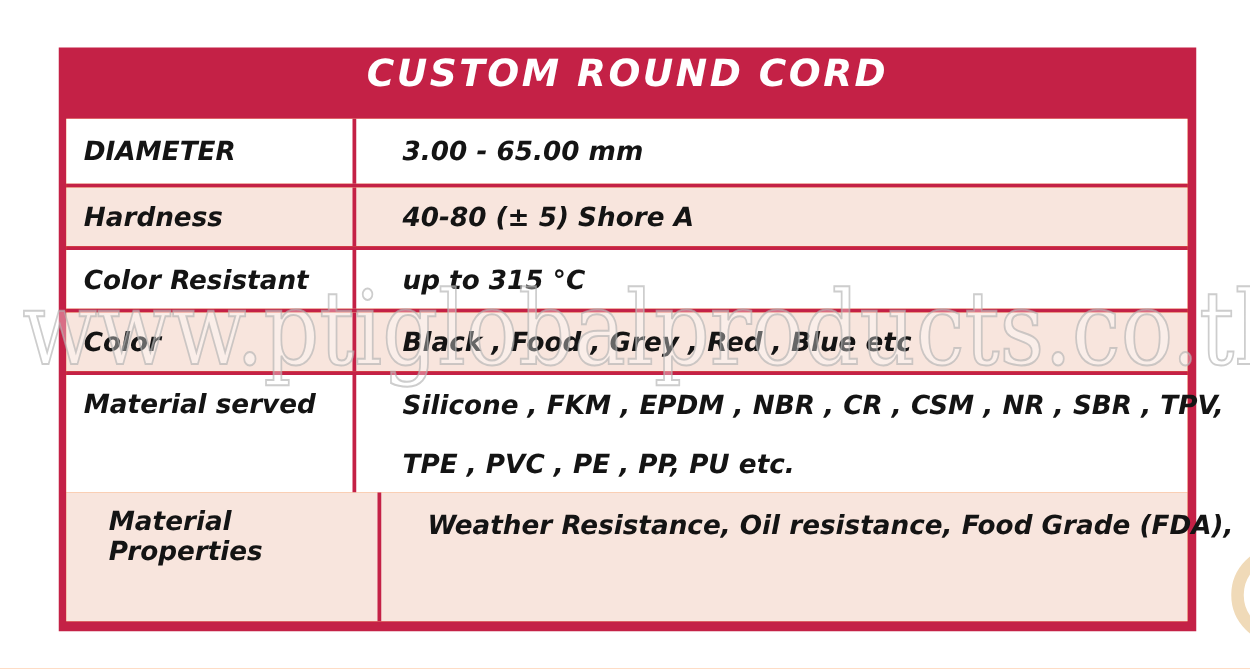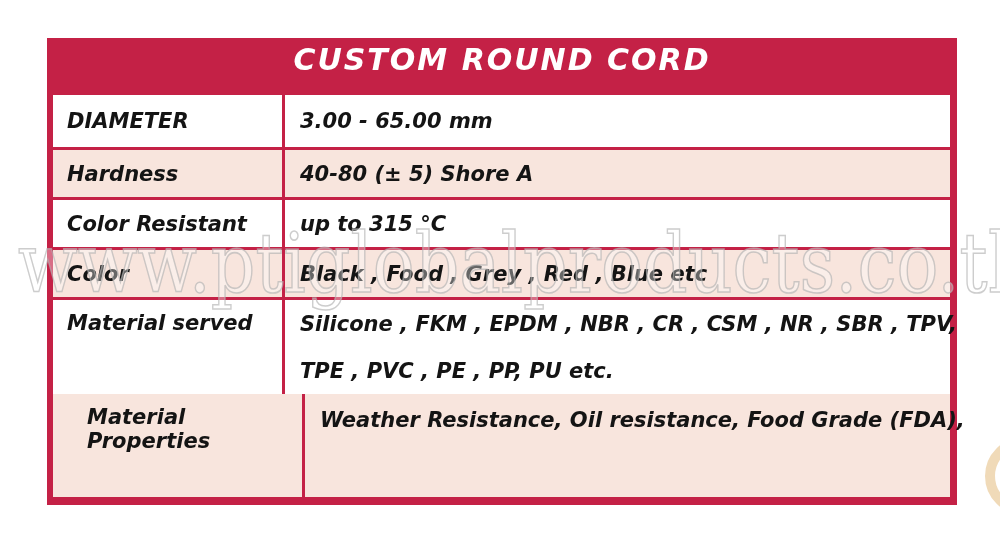--- a/index.html
+++ b/index.html
@@ -48,20 +48,21 @@
     padding-left: 14px;
     display: flex; align-items: center;
   }
   .cell.label.top { align-items: flex-start; padding-top: 11px; }
   .vdiv { width: 3px; flex: 0 0 3px; background: #C42146; }
   .cell.value {
     flex: 1;
     padding-left: 15px;
     display: flex; align-items: center;
     white-space: nowrap;
+    margin-left: 22px;
   }
   .cell.value.multi {
     flex-direction: column;
     align-items: stretch;
     justify-content: flex-start;
     padding-left: 15px;
   }
   .vline { display: flex; align-items: center; white-space: nowrap; }
   .lh47 { height: 47px; }
   .lh52 { height: 52px; }

